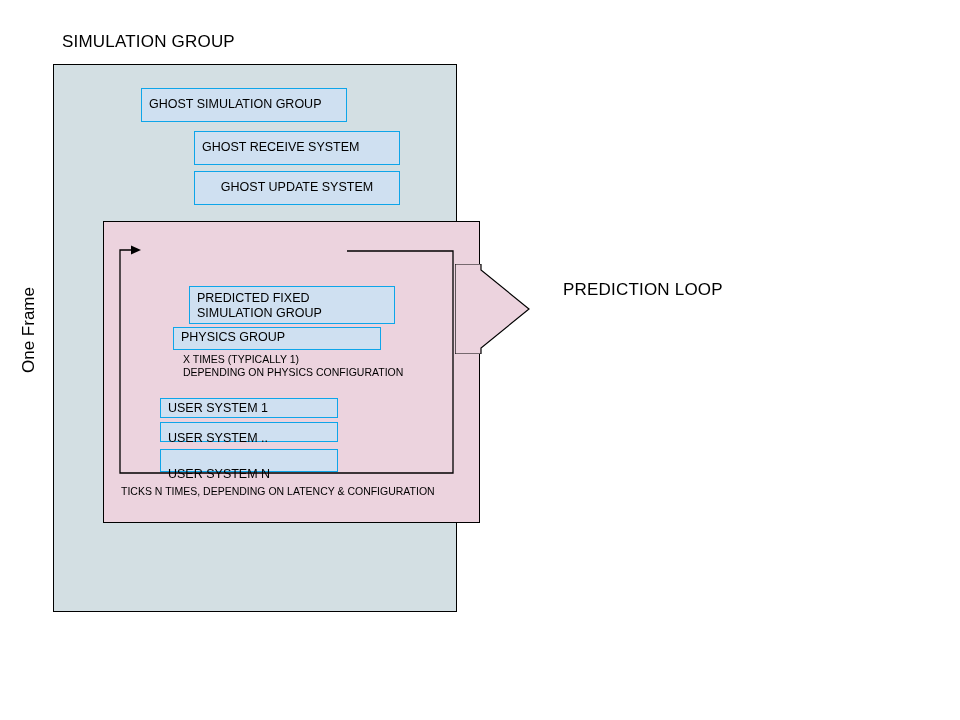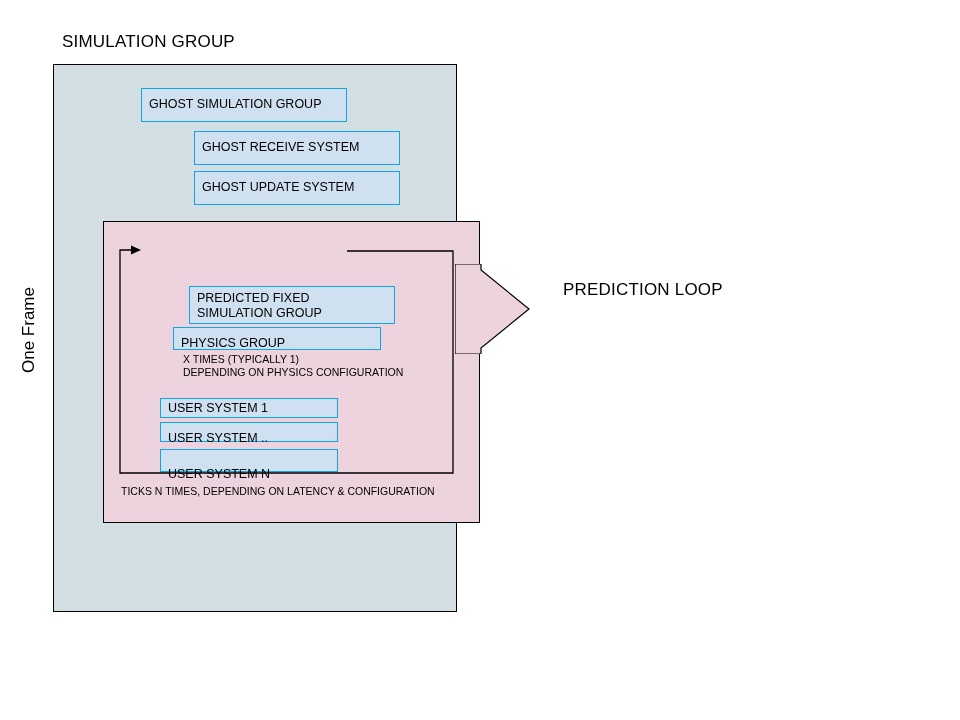--- a/index.html
+++ b/index.html
@@ -90,25 +90,25 @@
     border: 1px solid #0ea5e9;
     box-sizing: border-box;
     font-size: 12.5px;
     line-height: 15px;
     padding: 4px 7px;
     color: #000;
   }
 
   #ghost-simulation-group-box { left: 141px; top: 88px;  width: 206px; height: 34px; padding-top: 8px; }
   #ghost-receive-system-box   { left: 194px; top: 131px; width: 206px; height: 34px; padding-top: 8px; }
-  #ghost-update-system-box    { left: 194px; top: 171px; width: 206px; height: 34px; padding-top: 8px; }
+  #ghost-update-system-box    { left: 194px; top: 171px; width: 206px; height: 34px; padding-top: 8px; text-align: center; }
 
   #predicted-simulation-group-box { left: 141px; top: 233px; width: 206px; height: 36px; padding-top: 4px; }
   #predicted-fixed-simulation-group-box { left: 161px; top: 286px; width: 206px; height: 38px; padding-top: 4px; margin-left: 28px; }
-  #physics-group-box { left: 173px; top: 327px; width: 208px; height: 23px; padding-top: 8px; }
+  #physics-group-box { left: 173px; top: 327px; width: 208px; height: 23px; padding-top: 2px; }
 
   #user-system-1-box  { left: 160px; top: 398px; width: 178px; height: 20px; padding-top: 2px; }
   #user-system-dd-box { left: 160px; top: 422px; width: 178px; height: 20px; padding-top: 8px; }
   #user-system-n-box  { left: 160px; top: 449px; width: 178px; height: 20px; padding-top: 17px; }
 
   
   #physics-note {
     left: 183px;
     top: 353px;
     font-size: 10.5px;

